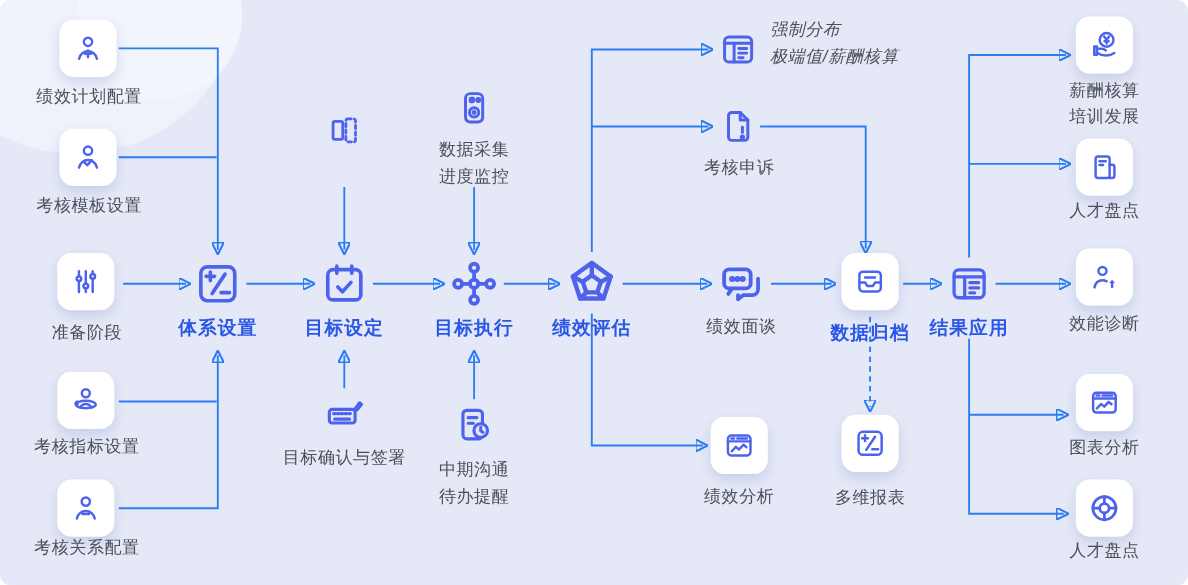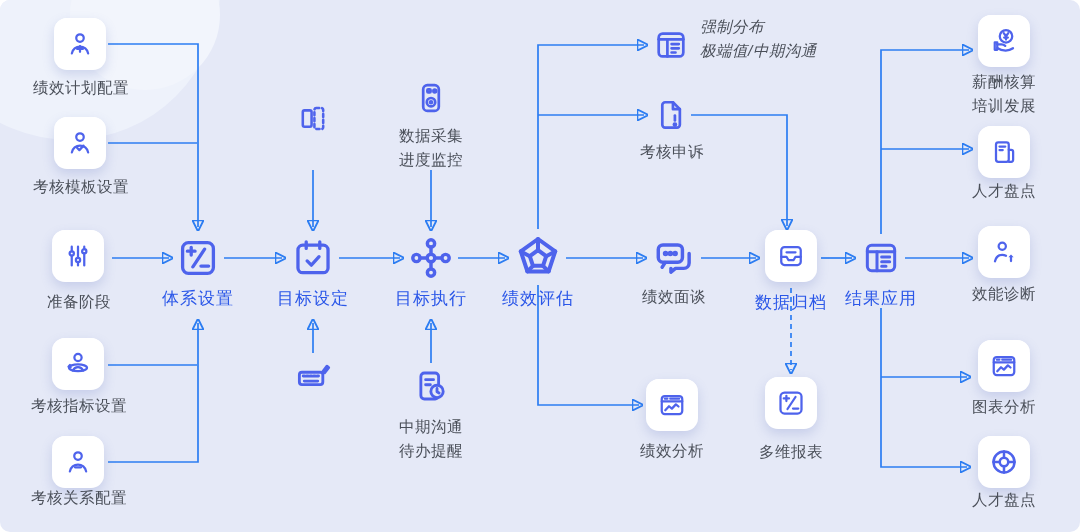--- a/index.html
+++ b/index.html
@@ -20,21 +20,21 @@
     box-shadow:0 5px 12px rgba(90,110,185,.22), 0 1px 0 rgba(255,255,255,.9) inset;
     color:var(--icon,#4e63ec);
   }
   .card svg{width:30px;height:30px;}
   .bare{position:absolute;display:flex;align-items:center;justify-content:center;color:var(--icon,#4e63ec);}
   .bare svg{width:100%;height:100%;}
   .lbl{
     position:absolute;transform:translateX(-50%);white-space:nowrap;
     font-size:15.5px;color:var(--text,#4a4f59);letter-spacing:.5px;
   }
-  .lbl.main{font-weight:normal;color:var(--mainLabel,#2b57e8);font-size:17px;letter-spacing:1px;}
+  .lbl.main{font-weight:bold;color:var(--mainLabel,#2b57e8);font-size:17px;letter-spacing:1px;}
   .lbl.left-align{transform:none;font-style:italic;}
 </style>
 </head>
 <body>
 
 <div id="stage" style="--bg: #e5e9f7; --card: #ffffff; --icon: #4e63ec; --arrow: #2c7df2; --mainLabel: #2b57e8; --text: #4a4f59;">
   <div class="blob b1"></div>
   <div class="blob b2"></div>
 
   <svg class="wires" width="1080" height="532">
@@ -199,20 +199,21 @@
   <div class="lbl" style="left:431px;top:126px">数据采集</div>
   <div class="lbl" style="left:431px;top:150px">进度监控</div>
 
   <div class="bare" style="left:294px;top:357px;width:38px;height:38px">
       <span class="ic" style="display: contents;"><svg viewBox="0 0 24 24" fill="none" stroke="currentColor" stroke-width="1.8" stroke-linecap="round" stroke-linejoin="round">
           <rect x="3.4" y="9.6" width="14.8" height="7.8" rx="1.6"></rect>
           <path d="M5.8 12h.9M8 12h.9M10.2 12h.9M12.4 12h.9M14.6 12h.9M6.5 15.2h8.5"></path>
           <path d="M18.2 9.2l2.6-3.4 1.1.9-2.6 3.3"></path>
         </svg></span>
     </div>
+  <div class="lbl" style="left:313px;top:406px">目标确认与签署</div>
 
   <div class="bare" style="left:412px;top:367px;width:38px;height:38px">
       <span class="ic" style="display: contents;"><svg viewBox="0 0 24 24" fill="none" stroke="currentColor" stroke-width="1.8" stroke-linecap="round" stroke-linejoin="round">
           <rect x="5.6" y="3.8" width="11.2" height="16.4" rx="2.2"></rect>
           <path d="M8.6 8h5M8.6 11.2h3"></path>
           <circle cx="15.8" cy="15.4" r="3.9" fill="#e5e9f7"></circle>
           <path d="M15.8 13.6v2l1.3.8"></path>
         </svg></span>
     </div>
   <div class="lbl" style="left:431px;top:417px">中期沟通</div>
@@ -220,21 +221,21 @@
 
   <div class="bare" style="left:653px;top:27px;width:36px;height:36px">
       <span class="ic" style="display: contents;"><svg viewBox="0 0 24 24" fill="none" stroke="currentColor" stroke-width="1.8" stroke-linecap="round" stroke-linejoin="round">
           <rect x="3.8" y="4.4" width="16.4" height="15.2" rx="2.6"></rect>
           <path d="M3.8 8.2h16.4"></path>
           <path d="M9.6 8.2v11.4"></path>
           <path d="M12.4 11.4h4.8M12.4 14.2h4.8M12.4 17h2.6"></path>
         </svg></span>
     </div>
   <div class="lbl left-align" style="left:700px;top:17px">强制分布</div>
-  <div class="lbl left-align" style="left:700px;top:41px">极端值/中期沟通</div>
+  <div class="lbl left-align" style="left:700px;top:41px">极端值/薪酬核算</div>
 
   <div class="bare" style="left:653px;top:97px;width:36px;height:36px">
       <span class="ic" style="display: contents;"><svg viewBox="0 0 24 24" fill="none" stroke="currentColor" stroke-width="1.8" stroke-linecap="round" stroke-linejoin="round">
           <path d="M6.2 5.4A1.9 1.9 0 0 1 8.1 3.5h5.2l4.6 4.6v10.4a1.9 1.9 0 0 1-1.9 1.9H8.1a1.9 1.9 0 0 1-1.9-1.9z"></path>
           <path d="M13.3 3.5v4.6h4.6"></path>
           <path d="M14.6 12.4v3.2"></path>
           <circle cx="14.6" cy="18.4" r=".7" fill="currentColor"></circle>
         </svg></span>
     </div>
   <div class="lbl" style="left:672px;top:142px">考核申诉</div>

